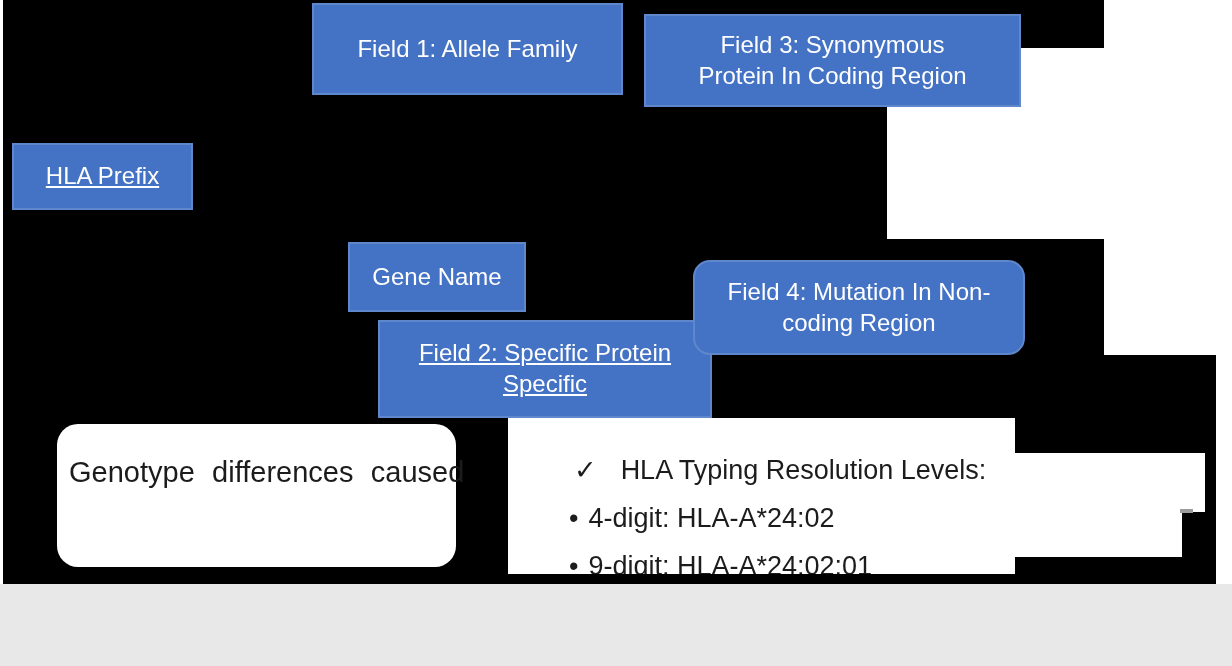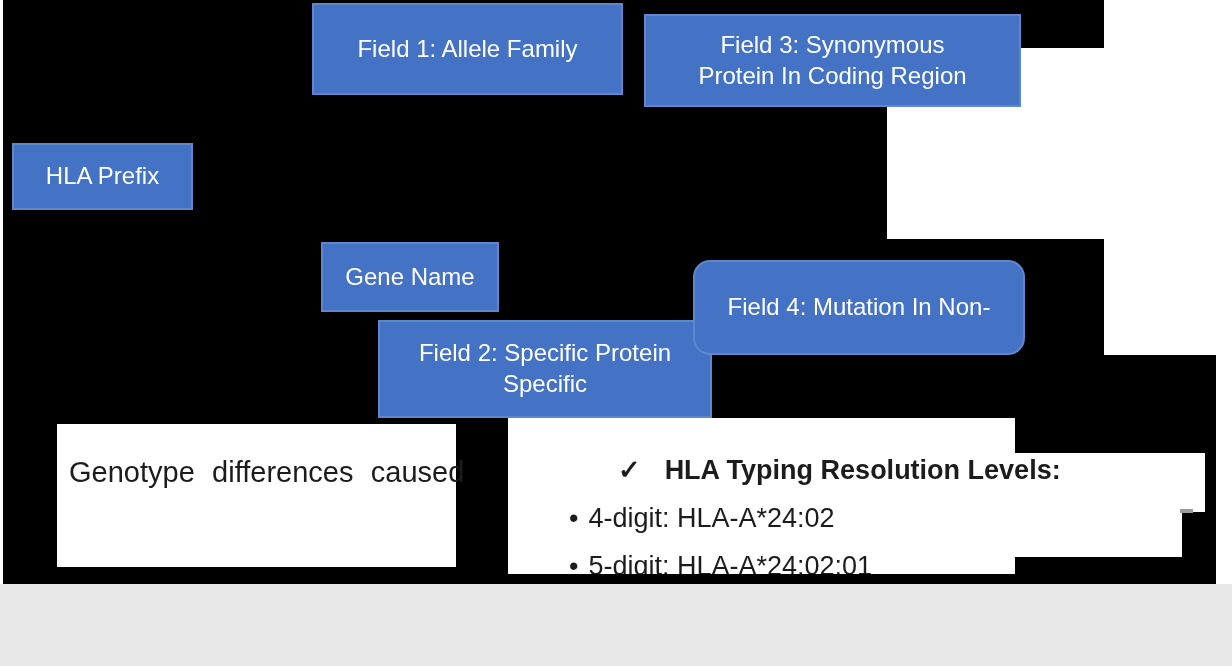--- a/index.html
+++ b/index.html
@@ -26,35 +26,35 @@
   .mask-d{left:1015px;top:453px;width:190px;height:59px;}
   .mask-e{left:1015px;top:453px;width:167px;height:104px;}
   .gray-dash{left:1180px;top:509px;width:13px;height:4px;background:var(--dash-gray);}
   .bbox{
     background:var(--box-blue);border:2px solid var(--box-blue-border);
     color:var(--box-text);display:flex;flex-direction:column;align-items:center;
     justify-content:center;text-align:center;font-size:24px;line-height:1.28;
   }
   .box-field1{left:312px;top:3px;width:311px;height:92px;}
   .box-field3{left:644px;top:14px;width:377px;height:93px;}
-  .box-hla-prefix{left:12px;top:143px;width:181px;height:67px;}
-  .box-gene-name{left:321px;top:242px;width:178px;height:70px;justify-content:center;}
-  .box-field2{left:378px;top:320px;width:334px;height:98px;}
+  .box-hla-prefix{left:12px;top:143px;width:181px;height:67px;text-decoration:underline;}
+  .box-gene-name{left:348px;top:242px;width:178px;height:70px;justify-content:center;}
+  .box-field2{left:378px;top:320px;width:334px;height:98px;text-decoration:underline;}
   .box-field4{left:693px;top:260px;width:332px;height:95px;border-radius:17px;}
   .note1{
     left:57px;top:424px;width:399px;height:143px;background:var(--slide-bg);
     color:var(--note-text);font-size:29px;line-height:45px;
-    padding:26px 0 0 12px;word-spacing:0.32em;white-space:nowrap;overflow:visible;
+    padding:26px 0 0 12px;word-spacing:0.32em;white-space:nowrap;overflow:visible;border-radius:21px;
   }
   .note2-bg{left:508px;top:418px;width:507px;height:156px;background:var(--slide-bg);}
   .note2-text{
     left:508px;top:418px;width:562px;height:156px;overflow:hidden;
     color:var(--note-text);font-size:27px;line-height:36px;white-space:nowrap;
   }
-  .check-line{margin:34px 0 0 110px;font-weight:bold;}
+  .check-line{margin:34px 0 0 66px;}
   .check-glyph{display:inline-block;margin-right:24px;}
   .bullet-line{margin:12px 0 0 61px;}
   .bullet-glyph{display:inline-block;margin-right:10px;}
 </style>
 </head>
 <body>
 
 <div class="slide">
 
   <div class="abs black-canvas"></div>
@@ -83,32 +83,33 @@
     <span>Gene Name</span>
   </div>
 
   <div class="abs bbox box-field2">
     <span>Field 2: Specific Protein</span>
     <span>Specific</span>
   </div>
 
   <div class="abs bbox box-field4">
     <span>Field 4: Mutation In Non-</span>
+    <span>coding Region</span>
   </div>
 
   <div class="abs note1">
     <div>Genotype differences caused</div>
   </div>
 
   <div class="abs note2-bg"></div>
   <div class="abs note2-text">
     <div class="check-line">
       <span class="check-glyph">✓</span><span>HLA Typing Resolution Levels:</span>
     </div>
     <div class="bullet-line">
       <span class="bullet-glyph">•</span><span>4-digit: HLA-A*24:02</span>
     </div>
     <div class="bullet-line">
-      <span class="bullet-glyph">•</span><span>5-digit: HLA-A*24:02:01</span>
+      <span class="bullet-glyph">•</span><span>9-digit: HLA-A*24:02:01</span>
     </div>
   </div>
 
 </div>
 
 </body></html>

